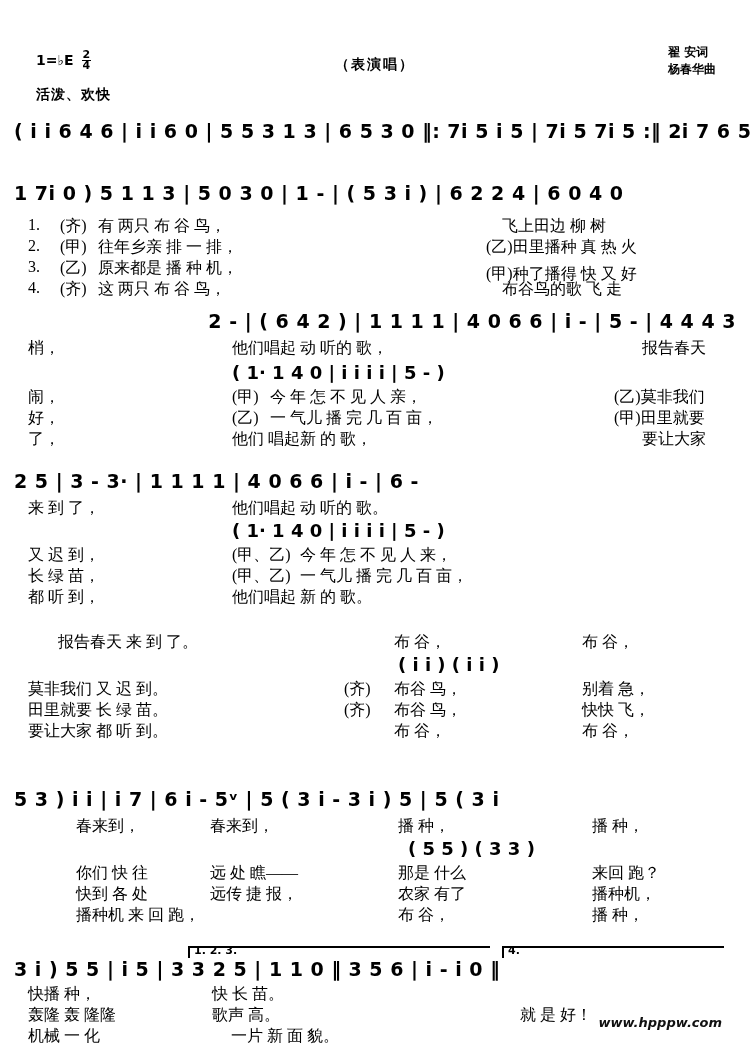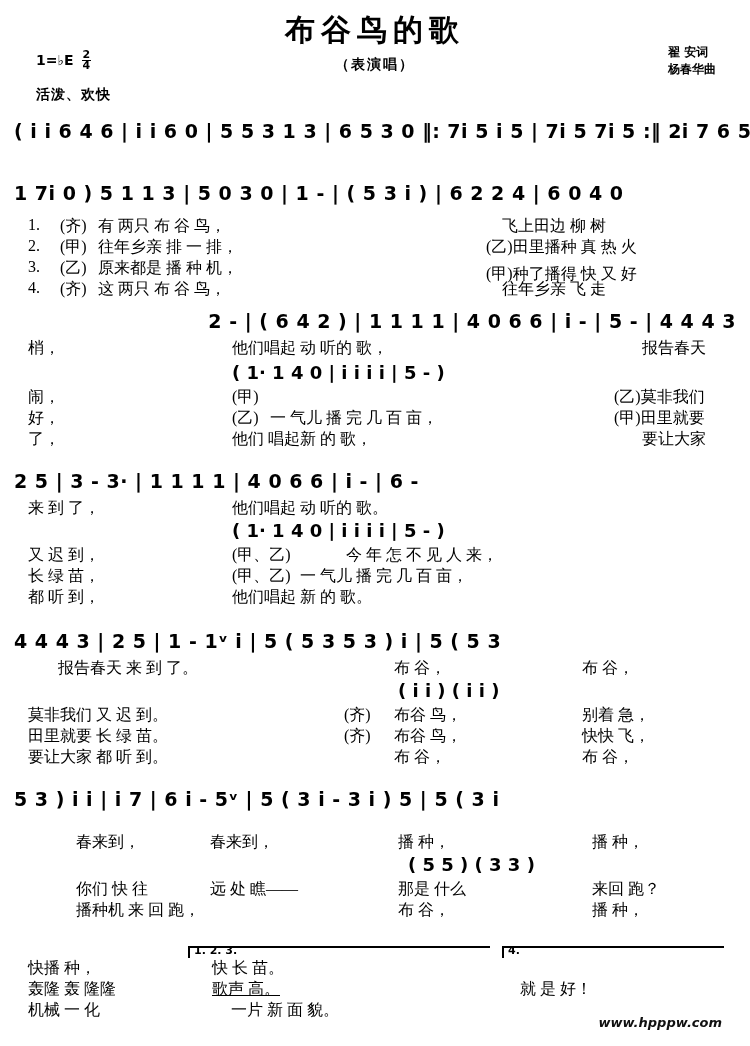--- a/index.html
+++ b/index.html
@@ -128,21 +128,20 @@
     border-left: 2px solid #000;
     border-top: 2px solid #000;
     height: 10px;
   }
 </style>
 </head>
 <body>
 
 <div class="sheet">
 
-  <div class="title">布谷鸟的歌</div>
   <div class="subtitle">（表演唱）</div>
 
   <div class="credits">
     <div>翟   安词</div>
     <div>杨春华曲</div>
   </div>
 
   <div class="keysig">
     <span>1=♭E</span>
     <span class="frac">
@@ -175,39 +174,40 @@
       <div class="lyricrow">
         <span class="num" style="left:14px;">3.</span>
         <span class="txt" style="left:46px;">(乙)</span>
         <span class="txt" style="left:84px;">原来都是  播 种 机，</span>
         <span class="txt" style="left:472px;margin-top:6px;">(甲)种了播得   快  又  好</span>
       </div>
       <div class="lyricrow">
         <span class="num" style="left:14px;">4.</span>
         <span class="txt" style="left:46px;">(齐)</span>
         <span class="txt" style="left:84px;">这  两只  布 谷  鸟，</span>
-        <span class="txt" style="left:488px;">往年乡亲    飞  走</span>
+        <span class="txt" style="left:488px;">布谷鸟的歌    飞  走</span>
       </div>
     </div>
   </div>
 
   <div class="system" style="top:308px;text-align:right;">
     <div class="notes">2  -  |  ( 6 4 2 )  |  1 1 1 1  |  4 0 6 6  |  i  -  |  5  -  |  4 4 4 3</div>
     <div style="position:relative; margin-top:4px;">
       <div class="lyricrow">
         <span class="num" style="left:14px;">梢，</span>
         <span class="txt" style="left:218px;">他们唱起  动 听的  歌，</span>
         <span class="txt" style="left:628px;">报告春天</span>
       </div>
       <div class="notes2" style="position:relative; height:26px; margin:2px 0 0 0;">
         <span style="position:absolute; left:218px;">( 1·   1  4 0  |  i  i  i i  |  5  - )</span>
       </div>
       <div class="lyricrow">
         <span class="num" style="left:14px;">闹，</span>
         <span class="txt" style="left:218px;">(甲)</span>
+        <span class="txt" style="left:256px;">今  年  怎 不  见  人  亲，</span>
         <span class="txt" style="left:600px;">(乙)莫非我们</span>
       </div>
       <div class="lyricrow">
         <span class="num" style="left:14px;">好，</span>
         <span class="txt" style="left:218px;">(乙)</span>
         <span class="txt" style="left:256px;">一  气儿 播 完  几  百  亩，</span>
         <span class="txt" style="left:600px;">(甲)田里就要</span>
       </div>
       <div class="lyricrow">
         <span class="num" style="left:14px;">了，</span>
@@ -223,36 +223,35 @@
       <div class="lyricrow">
         <span class="num" style="left:14px;">来  到  了，</span>
         <span class="txt" style="left:218px;text-align:center;">他们唱起  动 听的  歌。</span>
       </div>
       <div class="notes2" style="position:relative; height:26px;">
         <span style="position:absolute; left:218px;">( 1·   1  4 0  |  i  i  i i  |  5  - )</span>
       </div>
       <div class="lyricrow">
         <span class="num" style="left:14px;">又 迟  到，</span>
         <span class="txt" style="left:218px;">(甲、乙)</span>
-        <span class="txt" style="left:286px;margin-left:46px;">今  年  怎 不  见  人  来，</span>
+        <span class="txt" style="left:286px;">今  年  怎 不  见  人  来，</span>
       </div>
       <div class="lyricrow">
         <span class="num" style="left:14px;">长  绿  苗，</span>
         <span class="txt" style="left:218px;">(甲、乙)</span>
         <span class="txt" style="left:286px;">一  气儿 播 完  几  百  亩，</span>
       </div>
       <div class="lyricrow">
         <span class="num" style="left:14px;">都  听  到，</span>
         <span class="txt" style="left:218px;">他们唱起  新 的  歌。</span>
       </div>
     </div>
   </div>
 
   <div class="system" style="top:628px;">
-    <div class="notes">4 4 4 3  |  2  5  |  1  -  1ᵛ  i  |  5  ( 5 3  5 3 )  i  |  5  ( 5 3</div>
     <div style="position:relative; margin-top:4px;">
       <div class="lyricrow">
         <span class="num" style="left:21px;margin-left:23px;">报告春天  来  到  了。</span>
         <span class="txt" style="left:380px;">布         谷，</span>
         <span class="txt" style="left:568px;">布      谷，</span>
       </div>
       <div class="notes2" style="position:relative; height:26px;">
         <span style="position:absolute; left:384px;">( i i )                ( i i )</span>
       </div>
       <div class="lyricrow">
@@ -270,59 +269,66 @@
       <div class="lyricrow">
         <span class="num" style="left:14px;">要让大家  都 听 到。</span>
         <span class="txt" style="left:380px;">布         谷，</span>
         <span class="txt" style="left:568px;">布      谷，</span>
       </div>
     </div>
   </div>
 
   <div class="system" style="top:786px;">
     <div class="notes">5 3 )  i i  |  i 7  |  6 i  -  5ᵛ  |  5  ( 3 i  -  3 i )  5  |  5  ( 3 i</div>
-    <div style="position:relative; margin-top:20px;text-align:right;">
+    <div style="position:relative; margin-top:4px;text-align:right;">
       <div class="lyricrow">
         <span class="num" style="left:62px;">春来到，</span>
         <span class="txt" style="left:196px;">春来到，</span>
         <span class="txt" style="left:384px;">播      种，</span>
         <span class="txt" style="left:578px;">播      种，</span>
       </div>
       <div class="notes2" style="position:relative; height:26px;">
         <span style="position:absolute; left:394px;">( 5 5 )        ( 3 3 )</span>
       </div>
       <div class="lyricrow">
         <span class="num" style="left:62px;">你们  快 往</span>
         <span class="txt" style="left:196px;">远 处 瞧——</span>
         <span class="txt" style="left:384px;">那是  什么</span>
         <span class="txt" style="left:578px;">来回 跑？</span>
+      </div>
+      <div class="lyricrow">
+        <span class="num" style="left:62px;">快到  各 处</span>
+        <span class="txt" style="left:196px;">远传 捷  报，</span>
+        <span class="txt" style="left:384px;">农家  有了</span>
+        <span class="txt" style="left:578px;">播种机，</span>
       </div>
       <div class="lyricrow">
         <span class="num" style="left:62px;">播种机   来 回 跑，</span>
         <span class="txt" style="left:384px;">布      谷，</span>
         <span class="txt" style="left:578px;">播      种，</span>
       </div>
     </div>
   </div>
 
   <div class="system" style="top:940px;">
     <div style="position:relative; height:16px;text-align:right;">
       <div class="bracket" style="left:174px; width:300px; top:6px;"></div>
       <div class="bracket" style="left:488px; width:220px; top:6px;"></div>
       <span style="position:absolute; left:180px; top:4px; font-size:11px; font-weight:bold; font-family:'DejaVu Sans', sans-serif;">1. 2. 3.</span>
       <span style="position:absolute; left:494px; top:4px; font-size:11px; font-weight:bold; font-family:'DejaVu Sans', sans-serif;">4.</span>
     </div>
+    <div class="notes">3 i )  5 5  |  i  5  |  3 3  2 5  |  1 1 0  ‖  3  5 6  |  i  -  i 0  ‖</div>
     <div style="position:relative; margin-top:2px;">
       <div class="lyricrow">
         <span class="num" style="left:14px;">快播   种，</span>
         <span class="txt" style="left:198px;">快  长   苗。</span>
       </div>
       <div class="lyricrow">
         <span class="num" style="left:14px;">轰隆  轰  隆隆</span>
-        <span class="txt" style="left:198px;text-decoration:underline;">歌声  高。</span>
+        <span class="txt" style="left:198px;">歌声  高。</span>
         <span class="txt" style="left:506px;">就  是  好！</span>
       </div>
       <div class="lyricrow">
         <span class="num" style="left:14px;">机械  一  化</span>
         <span class="txt" style="left:198px;margin-left:19px;">一片  新 面  貌。</span>
       </div>
     </div>
   </div>
 
   <div class="watermark">www.hpppw.com</div>

